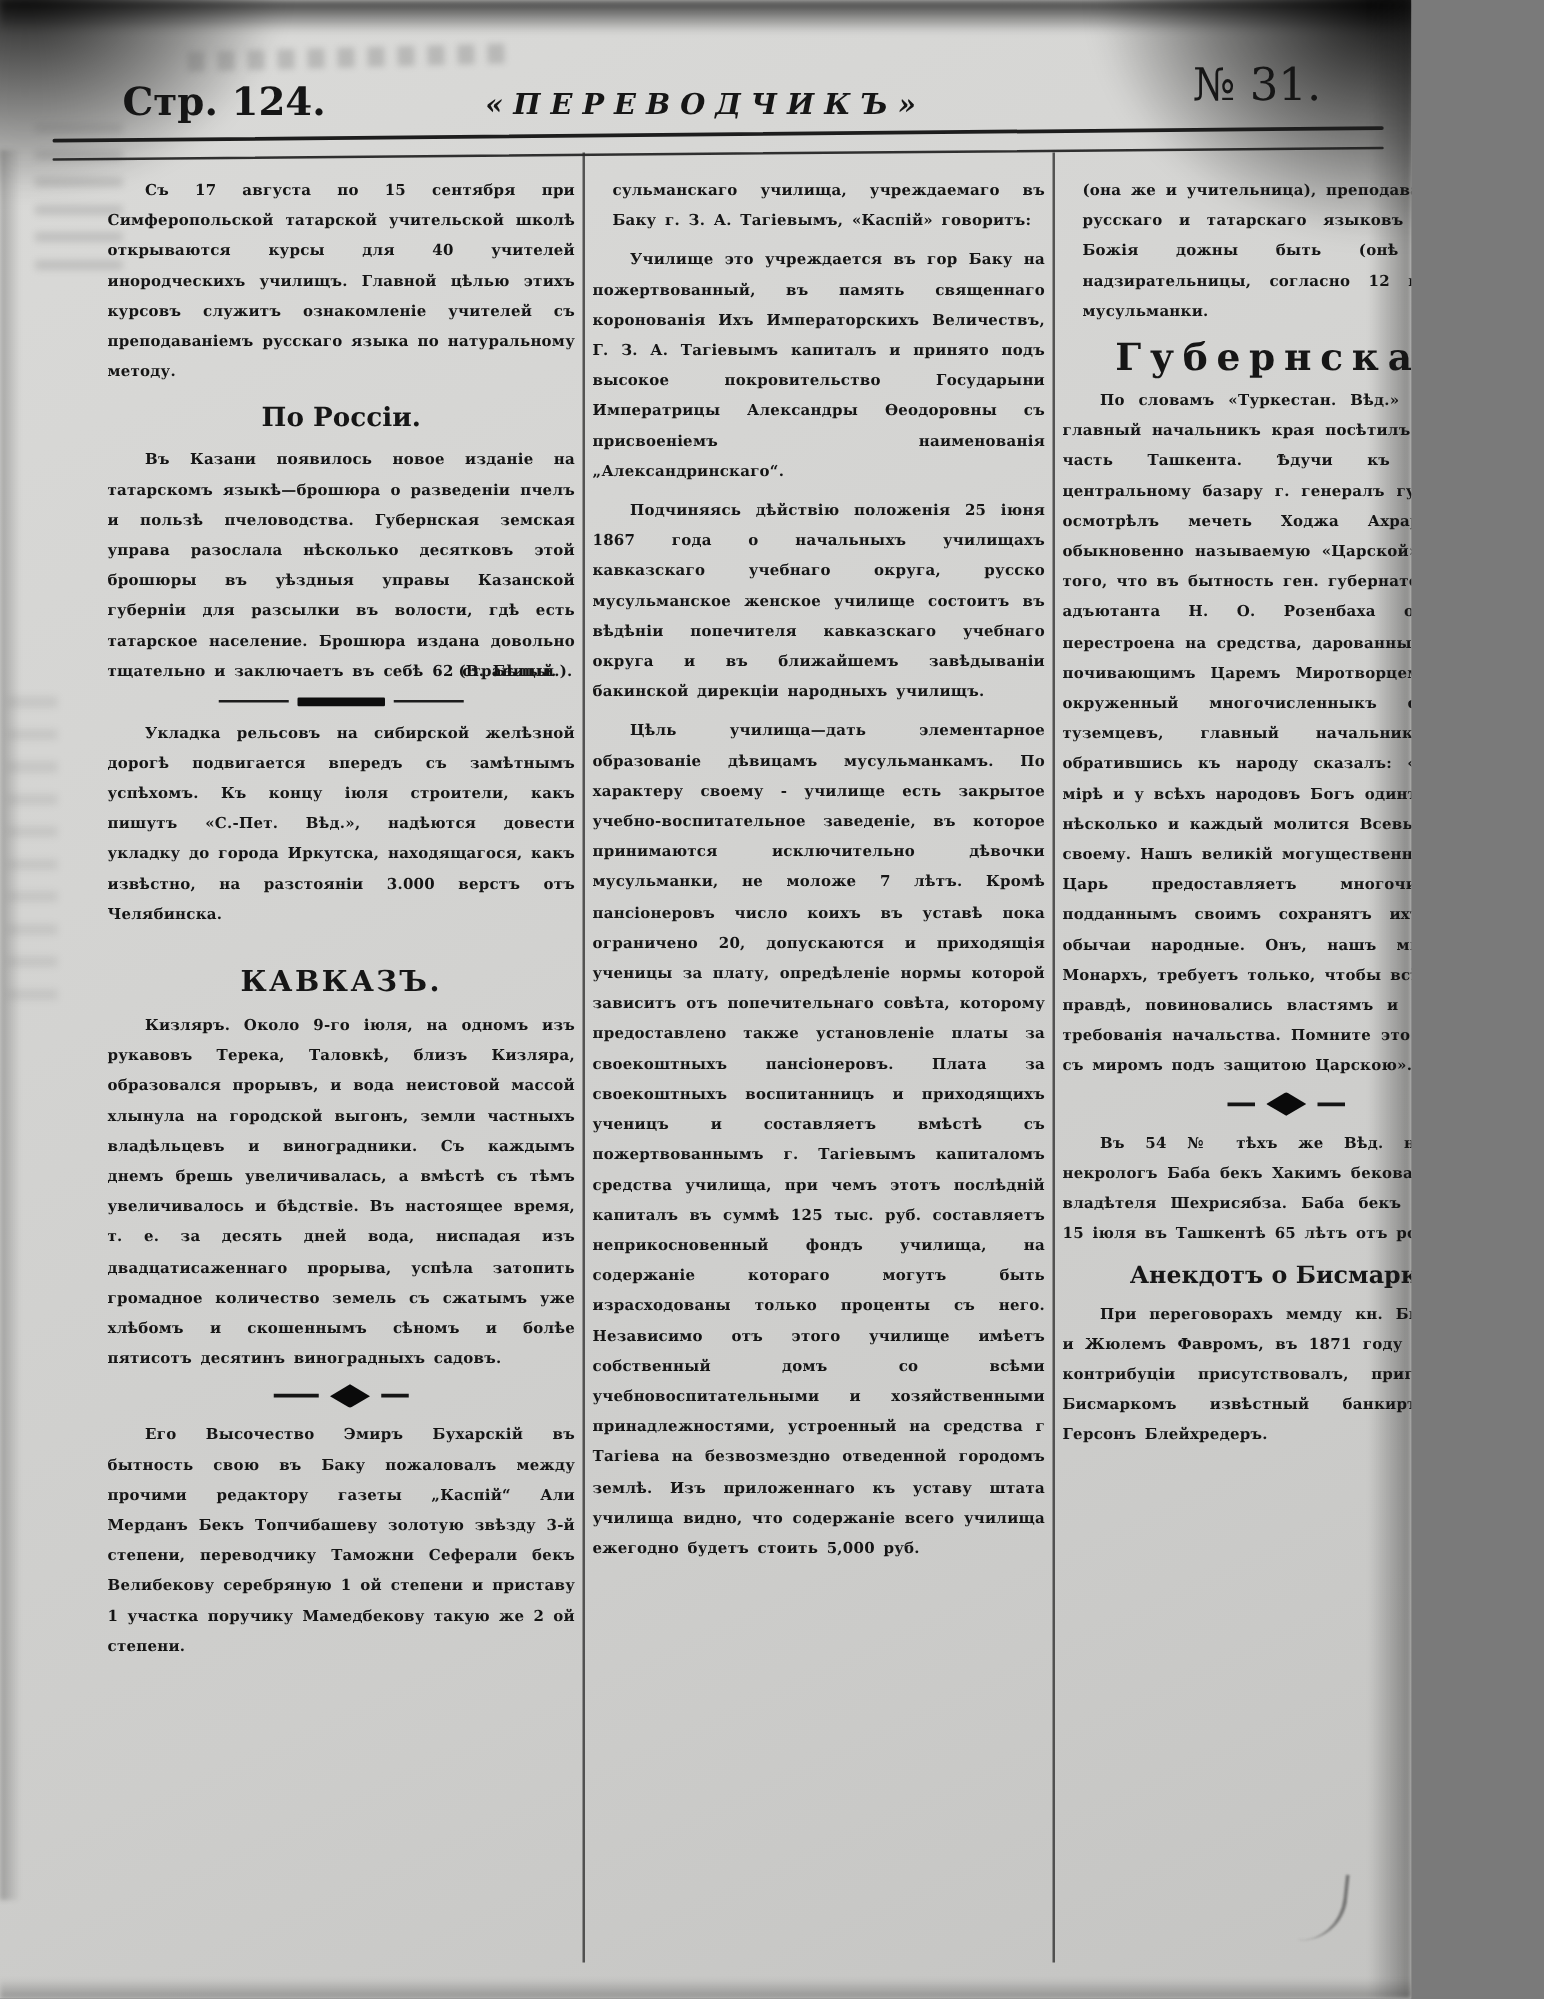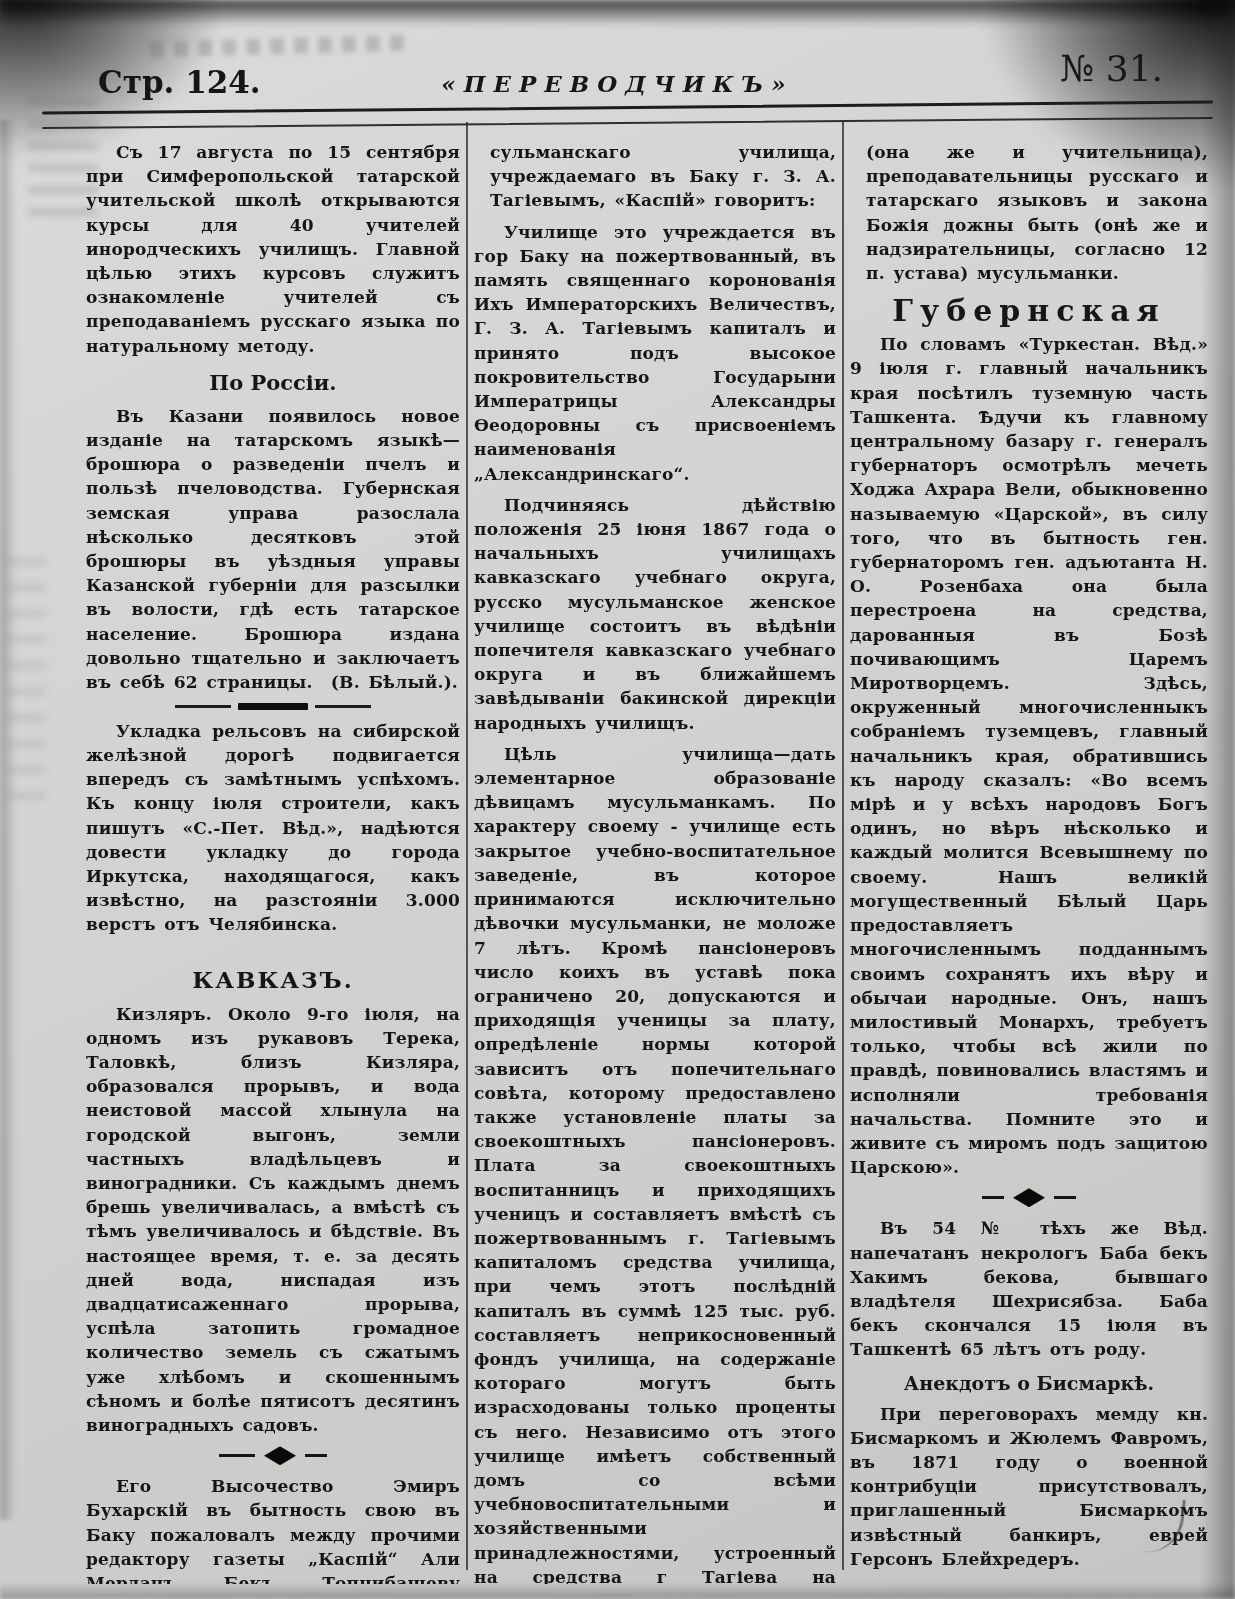--- a/index.html
+++ b/index.html
@@ -1,17 +1,17 @@
 <!DOCTYPE html>
 <html><head>
 <meta charset="utf-8">
 <style>
   html,body { margin:0; padding:0; background:#7a7a7a; }
   .page {
-    position:relative; width:1235px; height:1599px; overflow:hidden;
+    position:relative; width:1129px; height:1599px; overflow:hidden;
     background: linear-gradient(155deg,#dadad8 0%,#d4d4d2 35%,#cdcdcb 70%,#c4c4c2 100%);
     font-family:"DejaVu Serif","Liberation Serif",serif;
     color:#161616;
   }
   
   .artifact { position:absolute; pointer-events:none; }
   .top-strip   { top:0; left:0; right:0; height:26px;
                  background:linear-gradient(to bottom, rgba(5,5,5,.75), rgba(5,5,5,0));
                  filter:blur(3px); }
   .tl-blob     { top:-60px; left:-70px; width:300px; height:220px;
@@ -51,21 +51,21 @@
   .rule { position:absolute; left:42px; right:22px; background:#1d1d1d; border-radius:2px; }
   .rule.r1 { top:106px; height:3px;   transform:rotate(-0.55deg); }
   .rule.r2 { top:122px; height:2.2px; transform:rotate(-0.5deg); opacity:.9; }
   
   .cols { position:absolute; top:132px; left:86px; width:1122px; height:1452px;
           display:grid; grid-template-columns:374px 14px 362px 14px 358px; }
   .col { overflow:hidden; padding-top:8px; }
   .colsep { position:relative; }
   .colsep::after { content:""; position:absolute; left:6px; top:-10px; bottom:14px;
                    width:1.6px; background:rgba(40,40,40,.75); }
-  .col p { margin:0 0 7px; font-size:17px; line-height:24.2px; font-weight:bold;
+  .col p { margin:0 0 7px; font-size:12px; line-height:24.2px; font-weight:bold;
            text-align:justify; text-indent:30px; letter-spacing:.2px; word-spacing:2.5px;
            color:#151515; }
   .col p.noindent { text-indent:0;margin-left:16px; }
   .col p.rel { position:relative; }
   .src { position:absolute; right:2px; bottom:0; text-indent:0; }
   .heading { text-align:center; font-weight:bold; margin:12px 0 9px; text-indent:0; }
   .h-russia  { font-size:21px; }
   .h-kavkaz  { font-size:23px; letter-spacing:2px; margin-top:29px; }
   .h-turkestan { font-size:30px; letter-spacing:7px; margin:8px 0 4px; }
   .h-bismarck  { font-size:19px; margin:10px 0 8px; }

